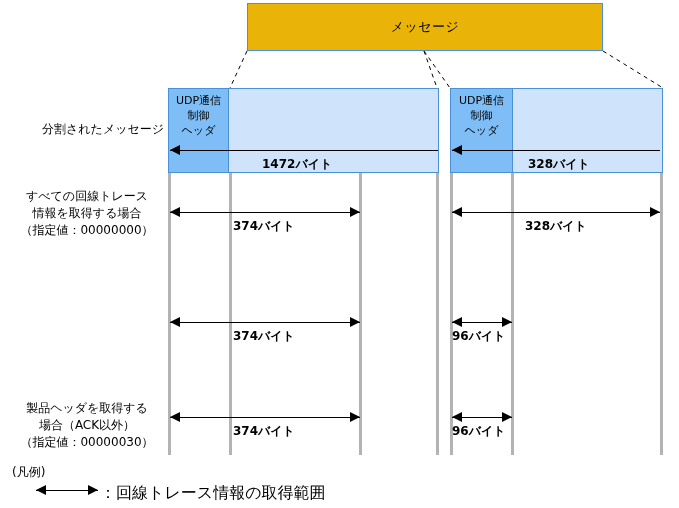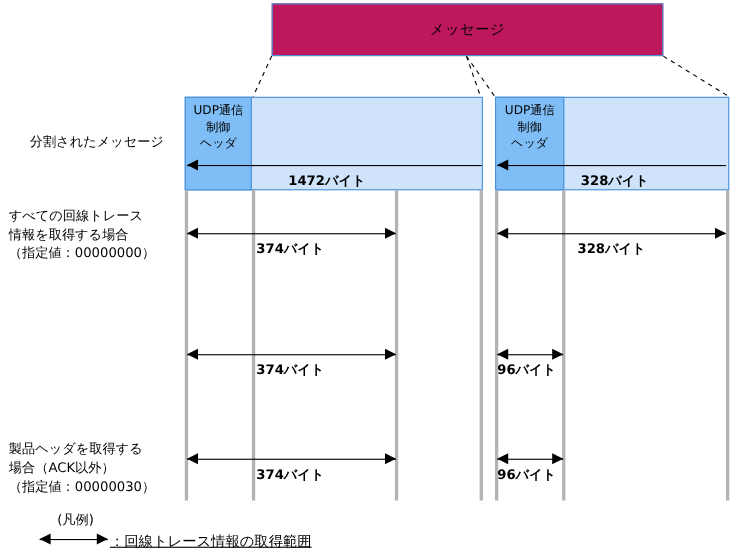--- a/index.html
+++ b/index.html
@@ -8,21 +8,21 @@
     background:#ffffff;
     font-family:"DejaVu Sans","Liberation Sans",sans-serif;
     color:#000000;
     overflow:hidden;
   }
   #stage{position:relative;width:679px;height:508px;}
 
   
   .msgbox{
     position:absolute;
-    background:#be185d;
+    background:#eab308;
     border:1px solid #4a90d9;
     box-sizing:border-box;
     display:flex;align-items:center;justify-content:center;
     font-size:13px;
     letter-spacing:0.5px;
   }
   .seg-data{
     position:absolute;
     background:#cfe4fa;
     border:1px solid #4a90d9;
@@ -68,31 +68,31 @@
     font-size:12px;
     white-space:nowrap;
     font-weight:bold;
   }
 
   
   .rowlabel{
     position:absolute;
     font-size:12px;
     line-height:17px;
-    text-align:left;
+    text-align:center;
     white-space:pre-line;
   }
-  .rowlabel.single{text-align:center;}
+  .rowlabel.single{text-align:right;}
 
   
   .dash-svg{position:absolute;left:0;top:0;width:679px;height:508px;pointer-events:none;}
 
   
   .legend-title{position:absolute;font-size:12px;}
-  .legend-text{position:absolute;font-size:13px;white-space:nowrap;text-decoration:underline;}
+  .legend-text{position:absolute;font-size:16px;white-space:nowrap;}
 </style>
 </head>
 <body>
 
 <div id="stage">
 
   <svg class="dash-svg" viewBox="0 0 679 508">
     <g stroke="#000000" stroke-width="1" fill="none" stroke-dasharray="4,4">
       <line x1="247" y1="51" x2="230" y2="88"></line>
       <line x1="424" y1="51" x2="437" y2="88"></line>
@@ -191,21 +191,21 @@
   </div>
   <div class="arrow-caption" style="left:233px;top:423px;">374バイト</div>
 
   <div class="arrow" style="left:452px;top:412px;width:60px;">
     <span class="head left"></span>
     <span class="shaft"></span>
     <span class="head right"></span>
   </div>
   <div class="arrow-caption" style="left:452px;top:423px;">96バイト</div>
 
-  <div class="legend-title" style="left:12px;top:464px;margin-left:40px;">(凡例)</div>
+  <div class="legend-title" style="left:12px;top:464px;">(凡例)</div>
 
   <div class="arrow" style="left:36px;top:485px;width:62px;">
     <span class="head left"></span>
     <span class="shaft"></span>
     <span class="head right"></span>
   </div>
   <div class="legend-text" style="left:100px;top:483px;">：回線トレース情報の取得範囲</div>
 
 </div>
 

